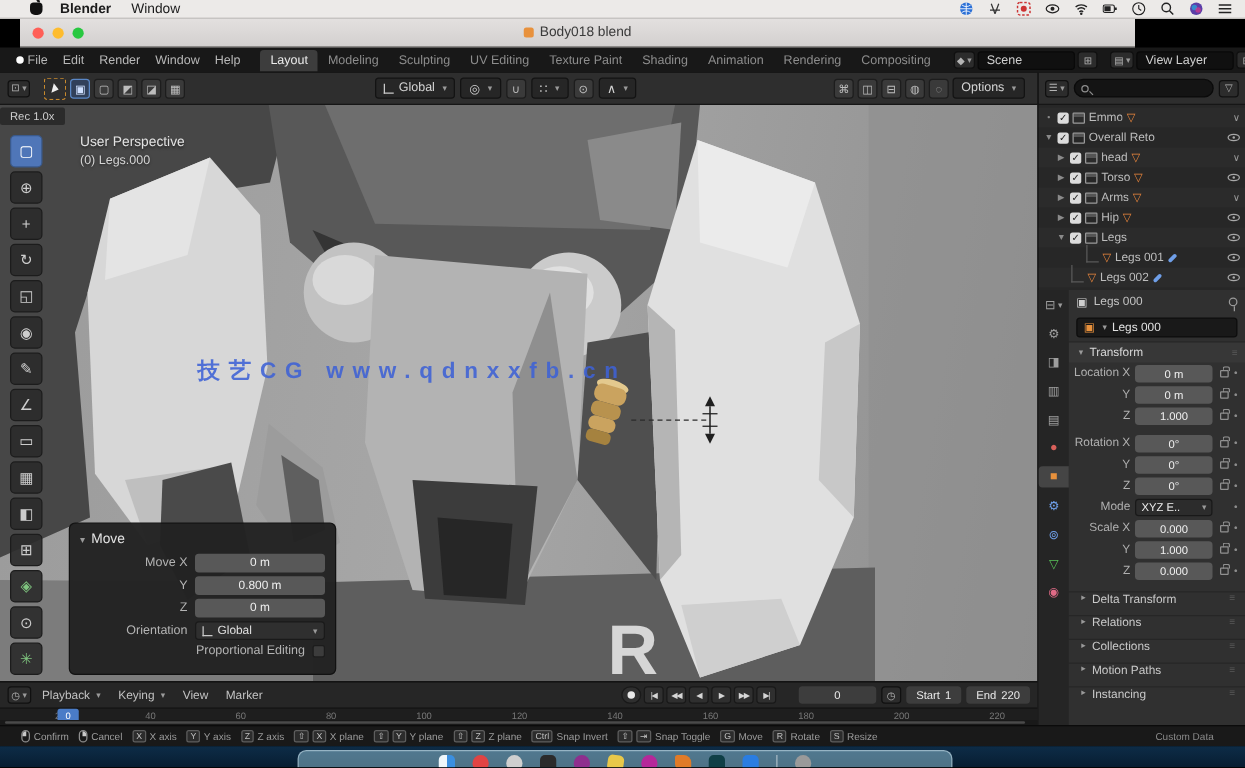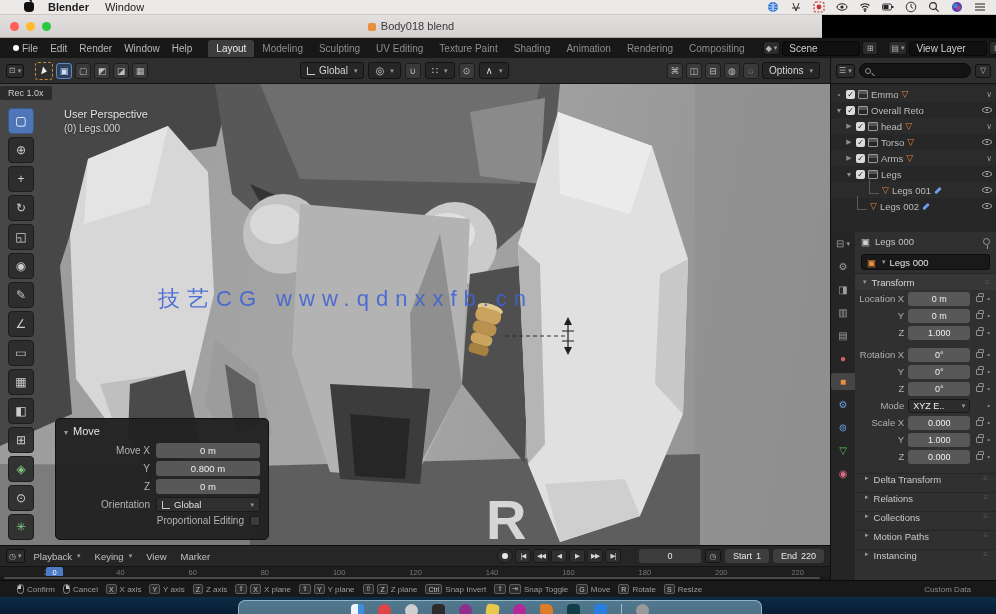--- a/index.html
+++ b/index.html
@@ -10,21 +10,21 @@
   
   .menubar{position:absolute;top:0;left:0;width:996px;height:15px;background:#eceae8;border-bottom:1px solid #c9c6c4;display:flex;align-items:center;padding:0 10px;font-size:11px;color:#1a1a1a;z-index:40}
   .apple{width:10px;height:10px;background:#111;border-radius:3px 3px 4px 4px;margin:0 14px 0 14px;position:relative}
   .apple::before{content:"";position:absolute;top:-3px;left:5px;width:3px;height:3px;background:#111;border-radius:0 3px 0 3px}
   .mb-app{font-weight:bold;margin-right:16px}
   .mb-item{margin-right:16px}
   .mb-right{margin-left:auto;display:flex;align-items:center;gap:11px}
   .mbi{width:12px;height:12px;display:inline-block}
 
   
-  .titlebar{position:absolute;top:15px;left:0;width:822px;height:23px;background:linear-gradient(#e3e0df,#d3d0cf);border-bottom:1px solid #a9a6a4;display:flex;align-items:center;z-index:39}
+  .titlebar{position:absolute;top:15px;left:16px;width:892px;height:23px;background:linear-gradient(#e3e0df,#d3d0cf);border-bottom:1px solid #a9a6a4;display:flex;align-items:center;z-index:39}
   .lights{display:flex;gap:7px;margin-left:10px}
   .light{width:9px;height:9px;border-radius:50%}
   .l-close{background:#ff5f57}.l-min{background:#febc2e}.l-zoom{background:#28c840}
   .win-title{position:absolute;left:0;right:0;text-align:center;font-size:11px;color:#3a3a3a}
   .win-title .doc-icon{display:inline-block;width:8px;height:8px;background:#e8913c;border-radius:2px;margin-right:5px;vertical-align:middle}
 
   
   .topbar{position:absolute;top:38px;left:0;width:996px;height:20px;background:#181818;display:flex;align-items:center;font-size:10px;color:#b9b9b9;z-index:38;padding:0 4px}
   .blogo{width:12px;height:12px;border-radius:50%;background:#e87d0d;position:relative;margin:0 6px}
   .blogo::after{content:"";position:absolute;left:3px;top:3px;width:6px;height:6px;border-radius:50%;background:#fff}
@@ -57,21 +57,21 @@
   
   .viewport{position:absolute;top:84px;left:0;width:830px;height:461px;background:linear-gradient(100deg,#9a9a9a,#a7a7a7 45%,#8e8e8e);overflow:hidden}
   .viewport svg{position:absolute;inset:0}
   .rec-chip{position:absolute;left:0px;top:2px;background:rgba(40,40,40,.9);color:#cfcfcf;font-size:9px;padding:2px 8px;border-radius:2px;z-index:5}
   .vp-label{position:absolute;left:64px;top:24px;color:#e3e3e3;font-size:11px;text-shadow:0 1px 2px rgba(0,0,0,.5);z-index:5}
   .vp-label .sub{font-size:10px;color:#d5d5d5;margin-top:3px}
   .tools{position:absolute;left:8px;top:24px;display:flex;flex-direction:column;gap:3px;z-index:6}
   .tool-btn{width:26px;height:26px;background:rgba(43,43,43,.92);border:1px solid #1c1c1c;border-radius:4px;display:flex;align-items:center;justify-content:center;color:#cdcdcd;font-size:12px}
   .tool-btn.act{background:#4f76b8;border-color:#3a5a8c;color:#fff}
   .tool-btn.green{color:#7fc57f}
-  .watermark{position:absolute;left:158px;top:200px;width:680px;color:#3e62d6;font-size:22px;font-weight:normal;letter-spacing:7px;opacity:.88;z-index:4;white-space:nowrap}
+  .watermark{position:absolute;left:158px;top:200px;width:680px;color:#3e62d6;font-size:18px;font-weight:bold;letter-spacing:7px;opacity:.88;z-index:4;white-space:nowrap}
   .big-r{position:absolute;left:486px;top:408px;font-size:56px;font-weight:bold;color:rgba(235,235,235,.85);z-index:4;line-height:1}
 
   
   .move-panel{position:absolute;left:55px;top:334px;width:214px;height:122px;background:rgba(34,34,34,.97);border:1px solid #121212;border-radius:5px;z-index:8;font-size:10px;color:#c9c9c9;padding:6px 8px}
   .mp-title{font-size:11px;color:#e4e4e4;margin-bottom:6px}
   .mp-title::before{content:"▾";color:#9a9a9a;font-size:8px;margin-right:5px}
   .mp-row{display:flex;align-items:center;justify-content:flex-end;margin-bottom:3px;gap:6px}
   .mp-label{color:#b4b4b4;text-align:right}
   .mp-field{width:104px;height:15px;background:#585858;border-radius:3px;color:#f0f0f0;display:flex;align-items:center;justify-content:center;font-size:9.5px}
   .mp-dd{width:104px;height:15px;background:#2f2f2f;border:1px solid #1a1a1a;border-radius:3px;color:#e0e0e0;display:flex;align-items:center;padding:0 5px;gap:4px;font-size:9.5px}
@@ -444,20 +444,29 @@
       <div class="orow" style="padding-left:14px">
         <span class="oexp">▶</span>
           <span class="cbx"></span>
           <span class="obox"></span>
         <span class="oname">Arms</span>
           <span class="tri"></span>
         <span class="ospacer"></span>
           <span class="chev">∨</span>
       </div>
       <div class="orow" style="padding-left:14px">
+        <span class="oexp">▶</span>
+          <span class="cbx"></span>
+          <span class="obox"></span>
+        <span class="oname">Hip</span>
+          <span class="tri"></span>
+        <span class="ospacer"></span>
+          <span class="eye"></span>
+      </div>
+      <div class="orow" style="padding-left:14px">
         <span class="oexp">▼</span>
           <span class="cbx"></span>
           <span class="obox"></span>
         <span class="oname">Legs</span>
         <span class="ospacer"></span>
           <span class="eye"></span>
       </div>
       <div class="orow" style="padding-left:38px">
         <span class="treeline"></span>
           <span class="tri"></span>

